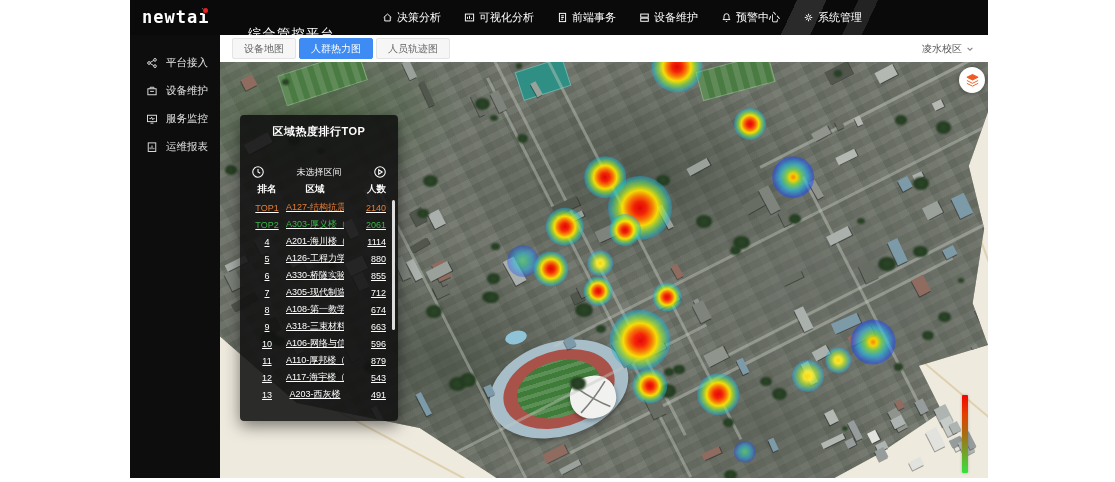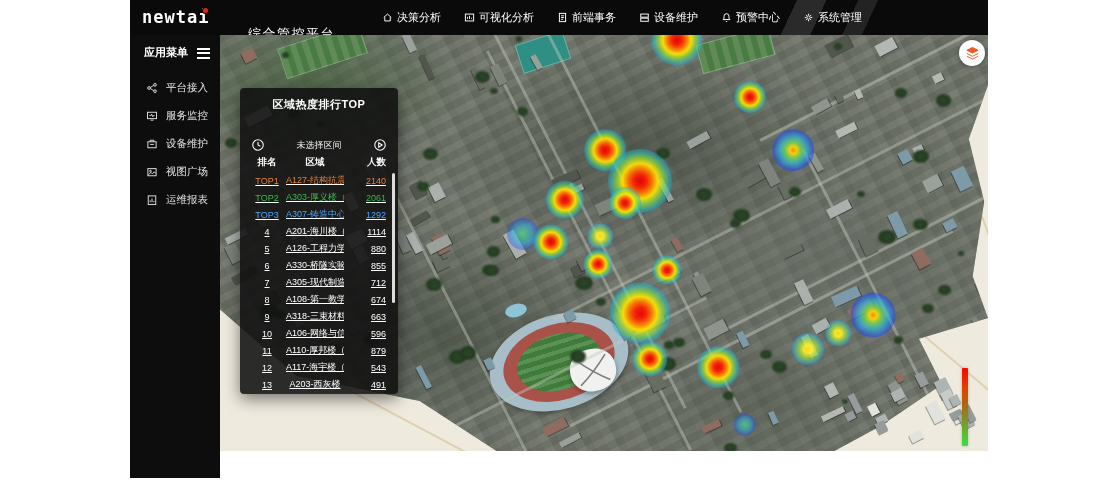--- a/index.html
+++ b/index.html
@@ -140,71 +140,68 @@
             <svg viewBox="0 0 16 16">
               <circle cx="8" cy="8" r="2.4"></circle>
               <path d="M8 2.5v2M8 11.5v2M2.5 8h2M11.5 8h2M4.2 4.2l1.4 1.4M10.4 10.4l1.4 1.4M11.8 4.2l-1.4 1.4M5.6 10.4l-1.4 1.4"></path>
             </svg>
             <span>系统管理</span>
           </div>
         </nav>
     </header>
 
     <aside class="sidebar">
-      <div class="sidebar-head">
-        <span>应用菜单</span>
-        <span class="hamburger">
-            <i></i>
-            <i></i>
-            <i></i>
-          </span>
-      </div>
       <div class="side-items" id="side-items">
           <div class="side-item">
             <svg viewBox="0 0 16 16">
               <circle cx="4" cy="8" r="1.8"></circle>
               <circle cx="12" cy="3.8" r="1.8"></circle>
               <circle cx="12" cy="12.2" r="1.8"></circle>
               <path d="M5.7 7.2l4.6-2.6M5.7 8.8l4.6 2.6"></path>
             </svg>
             <span>平台接入</span>
           </div>
           <div class="side-item">
             <svg viewBox="0 0 16 16">
+              <rect x="2.5" y="5" width="11" height="8"></rect>
+              <path d="M5.5 5V3h5v2M5.5 8.5h5"></path>
+            </svg>
+            <span>设备维护</span>
+          </div>
+          <div class="side-item">
+            <svg viewBox="0 0 16 16">
               <rect x="2" y="3" width="12" height="8.5"></rect>
               <path d="M4.5 7.5h2l1-2 1.5 3.5 1-1.5h1.5M6 13.5h4"></path>
             </svg>
             <span>服务监控</span>
           </div>
           <div class="side-item">
             <svg viewBox="0 0 16 16">
-              <rect x="2.5" y="5" width="11" height="8"></rect>
-              <path d="M5.5 5V3h5v2M5.5 8.5h5"></path>
-            </svg>
-            <span>设备维护</span>
-          </div>
-          <div class="side-item">
-            <svg viewBox="0 0 16 16">
-              <rect x="2.5" y="3.5" width="11" height="9.5"></rect>
-              <circle cx="6" cy="6.8" r="1.1"></circle>
-              <path d="M3.5 11.5l3-3 2 2 2.5-2.8 2 2.3"></path>
-            </svg>
-            <span>视图广场</span>
-          </div>
-          <div class="side-item">
-            <svg viewBox="0 0 16 16">
               <rect x="3" y="2.5" width="10" height="11.5"></rect>
               <path d="M5.5 11V8.5M8 11V6M10.5 11V9.2"></path>
             </svg>
             <span>运维报表</span>
           </div>
         </div>
     </aside>
 
     <main class="content">
+      <div class="tabbar">
+        <div style="display:flex;gap:3px" id="tabs">
+            <div class="tab">设备地图</div>
+            <div class="tab active">人群热力图</div>
+            <div class="tab">人员轨迹图</div>
+          </div>
+        <div class="campus-select">
+          <span>凌水校区</span>
+          <svg viewBox="0 0 10 10">
+              <path d="M2 3.5l3 3 3-3"></path>
+            </svg>
+        </div>
+      </div>
 
       <div class="map">
         <div class="cream-road" style="left:20px;top:360px;width:240px;height:2px;transform:rotate(28deg)"></div>
         <div class="cream-road" style="left:640px;top:120px;width:200px;height:2px;transform:rotate(70deg)"></div>
         <div class="cream-road" style="left:660px;top:330px;width:160px;height:2px;transform:rotate(40deg)"></div>
 
         <div class="campus" id="campus">
           <div class="field" style="left:60px;top:0;width:85px;height:32px;transform:rotate(-18deg)"></div>
           <div class="court" style="left:298px;top:2px;width:50px;height:30px;transform:rotate(-18deg)"></div>
           <div class="field" style="left:478px;top:0;width:75px;height:30px;transform:rotate(-15deg)"></div>
@@ -452,25 +449,20 @@
               <div class="prow" style="color: rgb(230, 126, 53);">
                 <span class="rank">TOP1</span>
                 <span class="region">A127-结构抗震试…</span>
                 <span class="count">2140</span>
               </div>
               <div class="prow" style="color: rgb(60, 181, 74);">
                 <span class="rank">TOP2</span>
                 <span class="region">A303-厚义楼（材…</span>
                 <span class="count">2061</span>
               </div>
-              <div class="prow" style="color: rgb(77, 163, 255);">
-                <span class="rank">TOP3</span>
-                <span class="region">A307-铸造中心</span>
-                <span class="count">1292</span>
-              </div>
               <div class="prow" style="color: rgb(255, 255, 255);">
                 <span class="rank">4</span>
                 <span class="region">A201-海川楼（经…</span>
                 <span class="count">1114</span>
               </div>
               <div class="prow" style="color: rgb(255, 255, 255);">
                 <span class="rank">5</span>
                 <span class="region">A126-工程力学系</span>
                 <span class="count">880</span>
               </div>

